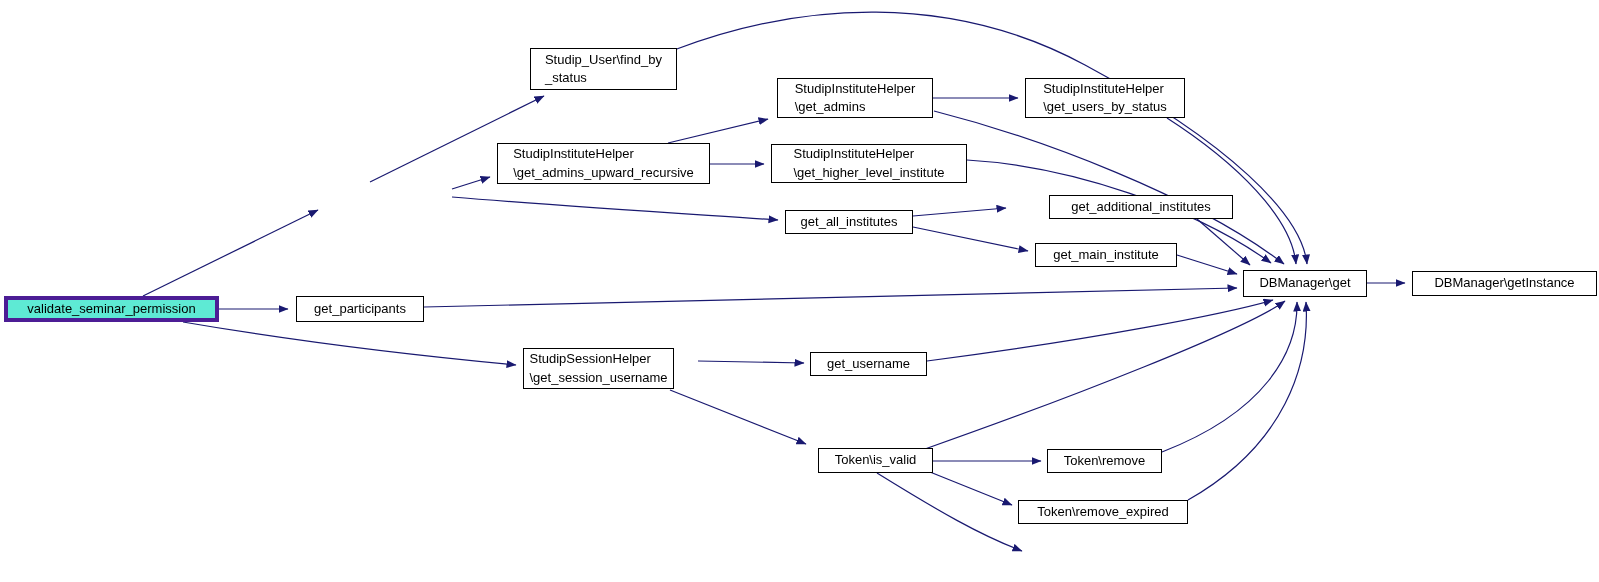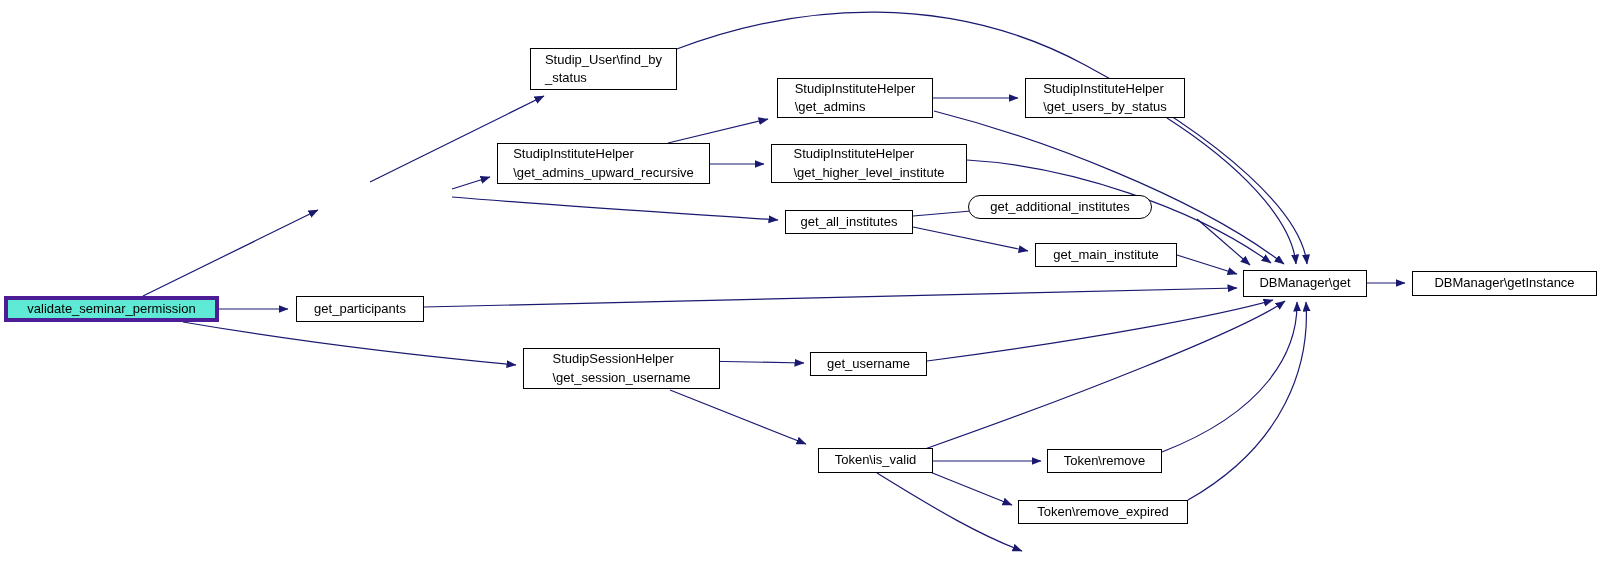--- a/index.html
+++ b/index.html
@@ -106,30 +106,30 @@
     <span>StudipInstituteHelper
 \get_users_by_status</span>
   </div>
   <div class="node" style="left:771px; top:144px; width:196px; height:39px;">
     <span>StudipInstituteHelper
 \get_higher_level_institute</span>
   </div>
   <div class="node" style="left:785px; top:210px; width:128px; height:24px;">
     <span>get_all_institutes</span>
   </div>
-  <div class="node" style="left:968px; top:195px; width:184px; height:24px;border-radius:12px;">
+  <div class="node" style="left:1049px; top:195px; width:184px; height:24px;">
     <span>get_additional_institutes</span>
   </div>
   <div class="node" style="left:1035px; top:243px; width:142px; height:24px;">
     <span>get_main_institute</span>
   </div>
   <div class="node" style="left:296px; top:296px; width:128px; height:26px;">
     <span>get_participants</span>
   </div>
-  <div class="node" style="left:523px; top:348px; width:197px; height:41px;">
+  <div class="node" style="left:523px; top:348px; width:151px; height:41px;">
     <span>StudipSessionHelper
 \get_session_username</span>
   </div>
   <div class="node" style="left:810px; top:352px; width:117px; height:24px;">
     <span>get_username</span>
   </div>
   <div class="node" style="left:810px; top:448px; width:115px; height:25px;margin-left:8px;">
     <span>Token\is_valid</span>
   </div>
   <div class="node" style="left:1047px; top:449px; width:115px; height:24px;">

